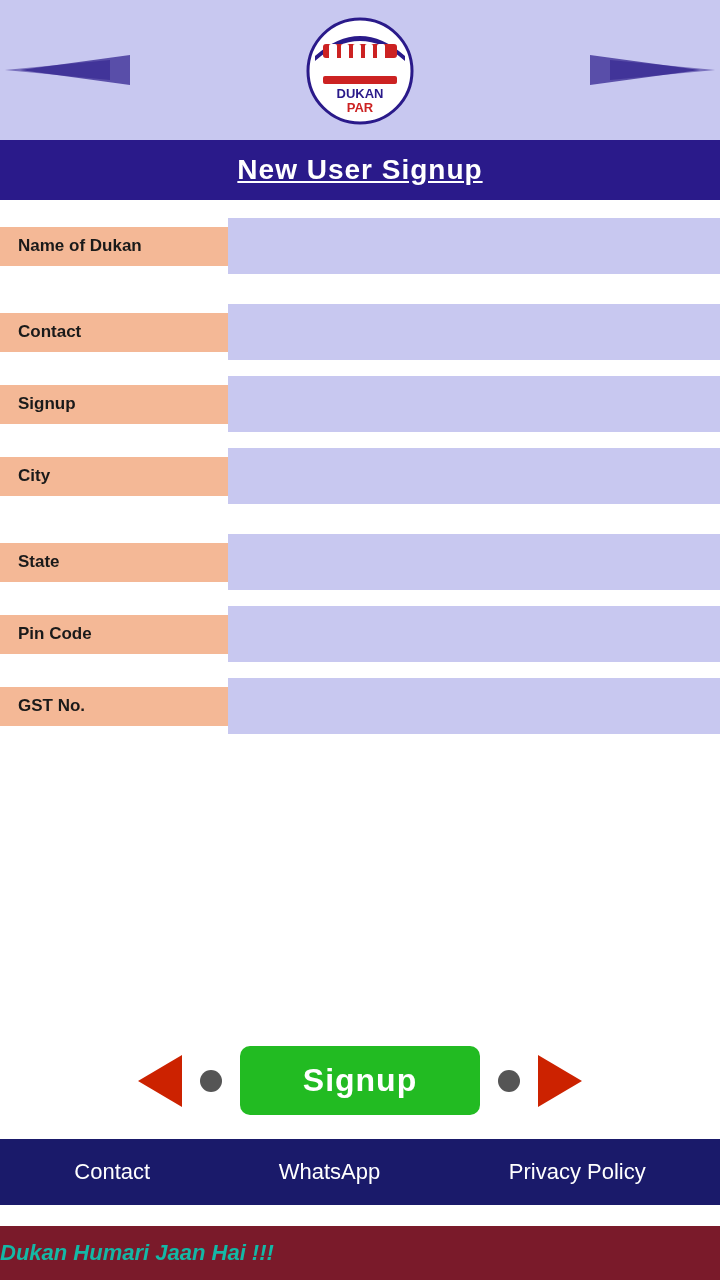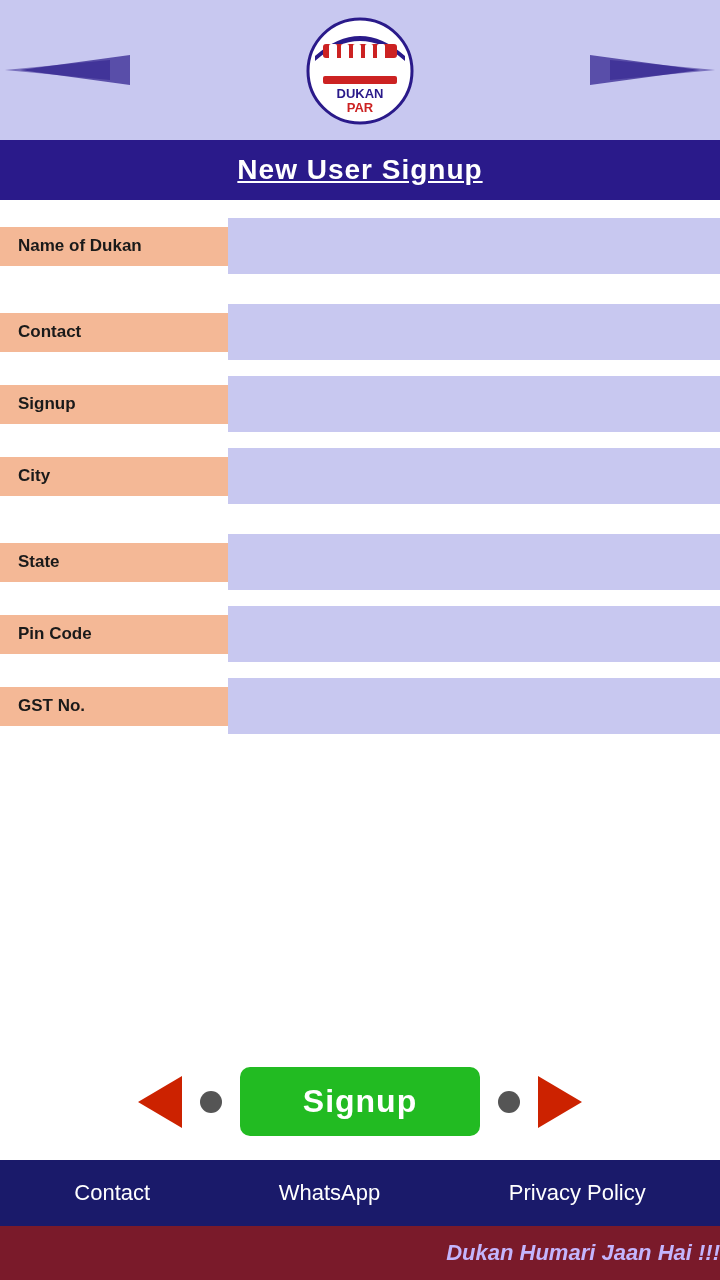--- a/index.html
+++ b/index.html
@@ -153,26 +153,27 @@
     .footer-nav a {
       color: #fff;
       font-size: 22px;
       text-decoration: none;
       cursor: pointer;
     }
 
     
     .footer-tagline {
       background: #7a1a2a;
-      color: #c4b5fd;
+      color: #14b8a6;
       font-size: 22px;
       font-style: italic;
       font-weight: bold;
-      text-align: right;
+      text-align: left;
       padding: 14px 0;
+      margin-top: 21px;
     }
 
     
     .row-spacer {
       height: 14px;
       background: #fff;
     }
   </style>
 </head>
 <body>

